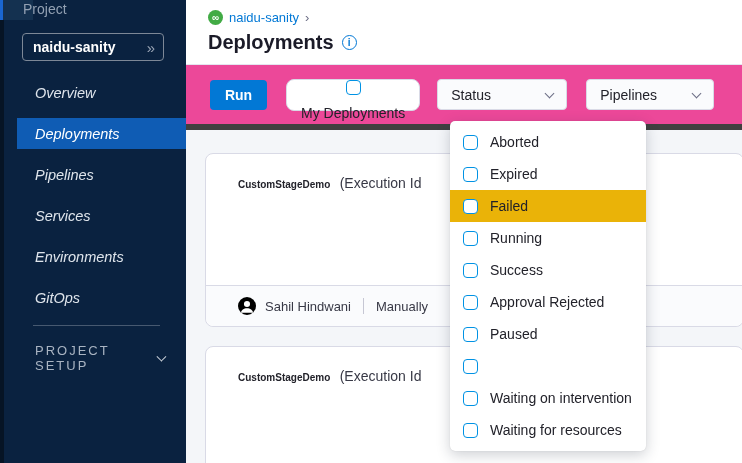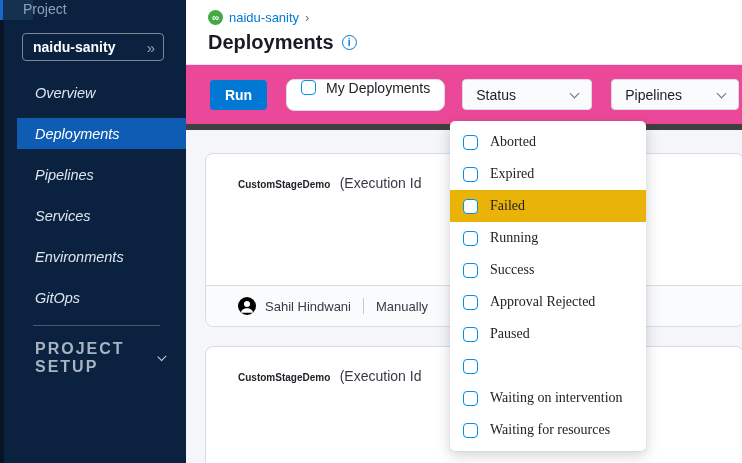--- a/index.html
+++ b/index.html
@@ -23,21 +23,21 @@
   .nav-item { height:41px; display:flex; align-items:center; padding-left:35px;
     font-size:14.5px; color:#dfe5ec; cursor:pointer; position:relative; }
   .nav-item.active { color:#fff; font-weight:500; }
   .nav-item.active::before { content:""; position:absolute; left:17px; right:0; top:5px;
     bottom:5px; background:#0f5cb4; z-index:-1; }
   .nav-item.active { z-index:0; }
   .side-divider { position:absolute; left:33px; top:325px; width:127px; height:1px;
     background:rgba(255,255,255,0.25); }
   .project-setup { position:absolute; left:35px; top:348px; width:130px; height:20px;
     display:flex; align-items:center; justify-content:space-between; cursor:pointer; }
-  .project-setup .ps-label { font-size:16px; letter-spacing:2px; color:#a9b4c2; font-weight:700; }
+  .project-setup .ps-label { font-size:13px; letter-spacing:2px; color:#a9b4c2; font-weight:400; }
   .chev { display:inline-block; width:7px; height:7px; border-right:1.6px solid #cdd3db;
     border-bottom:1.6px solid #cdd3db; transform:rotate(45deg); margin-top:-3px; }
 
   
   .main { position:absolute; left:186px; top:0; right:0; bottom:0; display:flex;
     flex-direction:column; background:#fff; }
   .page-header { height:65px; border-bottom:1px solid #e4e5ef; padding:9px 0 0 22px; }
   .breadcrumb { display:flex; align-items:center; gap:6px; height:17px; }
   .cd-icon { width:15px; height:15px; border-radius:50%; background:#42ab45; color:#fff;
     display:flex; align-items:center; justify-content:center; font-size:10px;
@@ -49,21 +49,21 @@
   .info-icon { width:15px; height:15px; border:1.5px solid #0278d5; border-radius:50%;
     color:#0278d5; font-size:10px; font-weight:700; display:flex; align-items:center;
     justify-content:center; cursor:pointer; }
 
   .toolbar { height:65px; border-bottom:6px solid #404040; display:flex; align-items:center;
     padding-left:24px; gap:19px; background:#ec4899; }
   .run-btn { width:57px; height:30px; background:#0278d5; color:#fff; border:none;
     border-radius:4px; font-size:14px; font-weight:700; cursor:pointer;
     font-family:inherit; }
   .pill { height:32px; border:1px solid #d9dae6; border-radius:8px; background:#fff;
-    display:flex; align-items:flex-start; gap:10px; padding:0 14px; cursor:pointer; }
+    display:flex; align-items:center; gap:10px; padding:0 14px; cursor:pointer;flex-direction:column; }
   .pill-label { font-size:14px; color:#22222a; font-weight:500; }
   .checkbox { width:15px; height:15px; border:1.6px solid #0092e4; border-radius:4px;
     background:#fff; flex:0 0 auto; }
   .select { height:31px; background:#fafbfd; border:1px solid #d9dae6; border-radius:4px;
     display:flex; align-items:center; justify-content:space-between; padding:0 13px;
     cursor:pointer; }
   .select-label { font-size:14px; color:#22222a; font-weight:500; }
   .select .chev { border-color:#6b6d85; margin-top:-2px; }
   .select.status { width:130px; margin-left:-2px; }
   .select.pipelines { width:128px; }
@@ -84,21 +84,21 @@
   .meta-text { font-size:13px; color:#383946; }
   .v-sep { width:1px; height:16px; background:#c6c7d4; margin:0 3px; }
 
   
   .status-menu { position:absolute; left:450px; top:121px; width:196px; z-index:50;
     background:#fff; border-radius:5px; padding:5px 0;
     box-shadow:0 4px 14px rgba(30,40,60,0.22), 0 0 1px rgba(0,0,0,0.18); }
   .menu-item { height:32px; display:flex; align-items:center; gap:12px; padding:0 13px;
     cursor:pointer; }
   .menu-item.highlighted { background:#eab308; }
-  .menu-item .opt-label { font-size:14px; color:#22222a;font-family:Liberation Serif, serif; }
+  .menu-item .opt-label { font-size:14px; color:#22222a; }
 </style>
 </head>
 <body>
 
 <aside class="sidebar">
   <div class="rail"></div>
   <div class="module-stub"></div>
   <div class="project-label">Project</div>
   <div class="project-selector">
     <span class="value">naidu-sanity</span>

